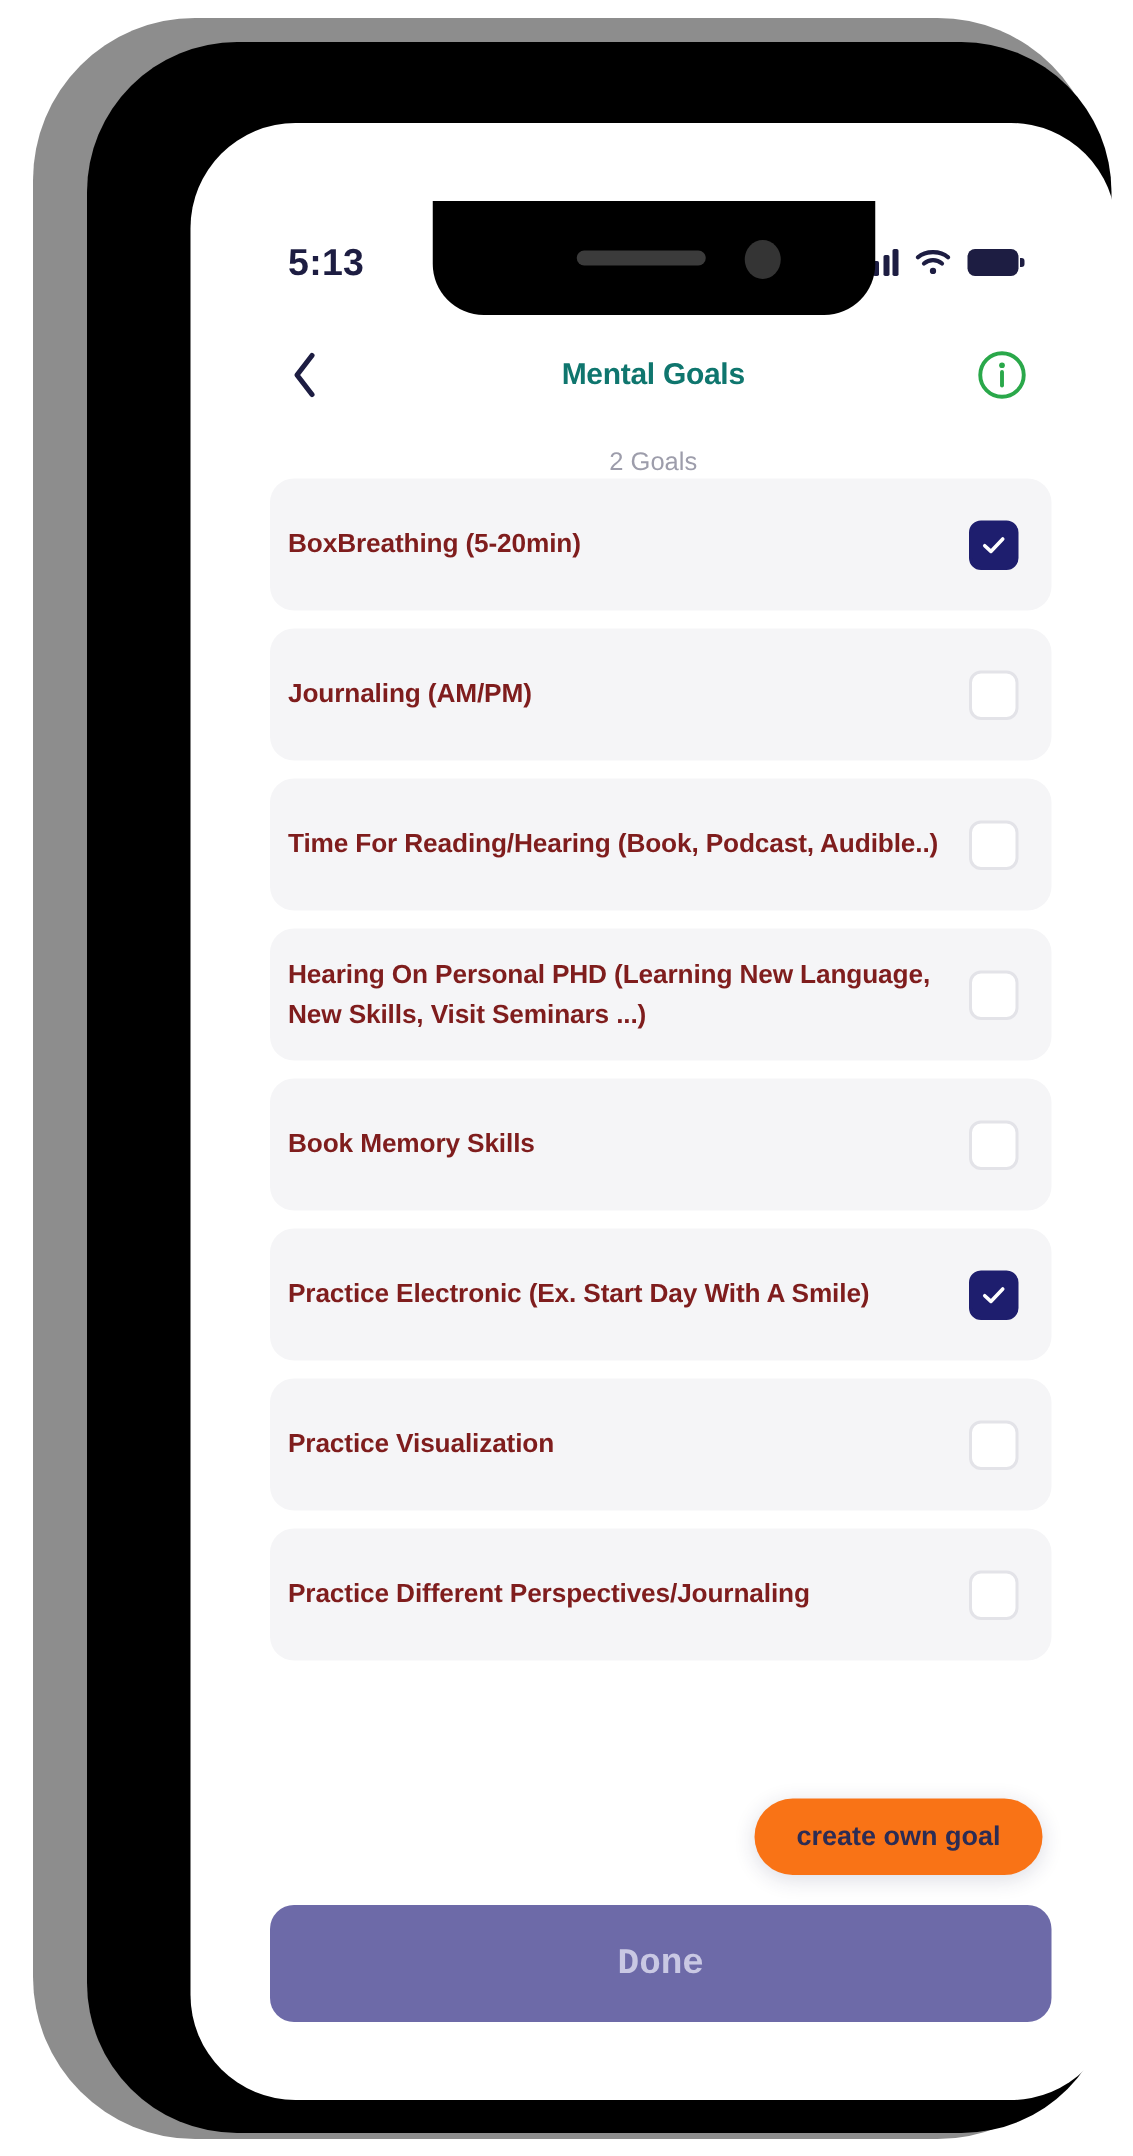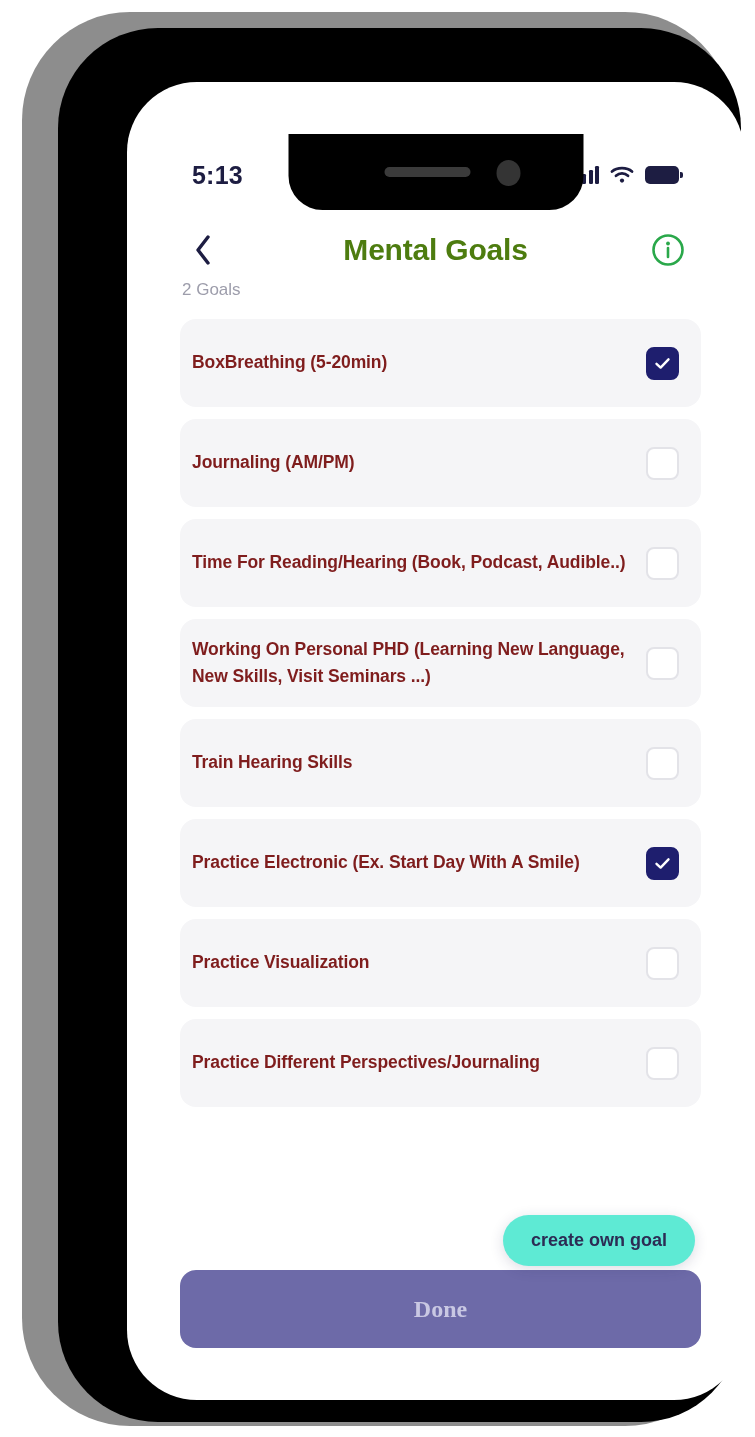--- a/index.html
+++ b/index.html
@@ -85,24 +85,24 @@
   
   .header {
     position:absolute; left:0; top:140px; width:100%;
     padding:0 55px;
   }
   .header-row { display:flex; align-items:center; justify-content:space-between; height:56px; }
   .back-btn {
     width:42px; height:42px; display:flex; align-items:center; justify-content:center;
     cursor:pointer;
   }
-  .title { font-size:30px; font-weight:700; color:#4d7c0f; letter-spacing:-.2px; }
+  .title { font-size:20px; font-weight:700; color:#0f766e; letter-spacing:-.2px; }
   .info-btn { width:42px; height:42px; display:flex; align-items:center; justify-content:center; cursor:pointer; }
   .subtitle {
-    font-size:17px; color:#9d9dab; margin-top:2px;
+    text-align:center; font-size:17px; color:#9d9dab; margin-top:20px;
   }
 
   
   .list {
     position:absolute; left:53px; top:237px;
     width:521px;
     display:flex; flex-direction:column; gap:12px;
   }
   .goal-card {
     background:#f5f5f7;
@@ -127,40 +127,39 @@
     display:flex; align-items:center; justify-content:center;
     cursor:pointer;
   }
   .cb.off { background:#ffffff; border:2px solid #e3e3e8; }
   .cb.on  { background:#1e1e6e; border:2px solid #1e1e6e; }
   .cb.on svg { display:block; }
 
   
   .create-pill {
     position:absolute; right:49px; top:1117px;
-    background:#5eead4;
+    background:#f97316;
     border-radius:30px;
     padding:15px 28px;
     font-size:18px; font-weight:700; color:#2c2c54;
     box-shadow:0 3px 14px rgba(40,40,80,.16);
     cursor:pointer; z-index:20;
     white-space:nowrap;
-    margin-top:16px;
   }
 
   
   .done-btn {
     position:absolute; left:53px; top:1188px;
     width:521px; height:78px;
     background:#6d6aa8;
     border-radius:16px;
     display:flex; align-items:center; justify-content:center;
     font-size:24px; font-weight:700; color:#c9c8e3;
     cursor:pointer; border:none;
-    font-family:Liberation Serif, serif;
+    font-family:Liberation Mono, monospace;
   }
 </style>
 </head>
 <body>
 
 <div class="stage">
   <div class="phone-outer">
     <div class="phone-body">
 
       <div class="btn-mute"></div>
@@ -223,25 +222,25 @@
             </div>
             <div class="goal-card">
               <div class="goal-label">Journaling (AM/PM)</div>
               <div class="cb off"></div>
             </div>
             <div class="goal-card">
               <div class="goal-label">Time For Reading/Hearing (Book, Podcast, Audible..)</div>
               <div class="cb off"></div>
             </div>
             <div class="goal-card">
-              <div class="goal-label">Working On Personal PHD (Learning New Language, New Skills, Visit Seminars ...)</div>
-              <div class="cb off"></div>
-            </div>
-            <div class="goal-card">
-              <div class="goal-label">Train Hearing Skills</div>
+              <div class="goal-label">Hearing On Personal PHD (Learning New Language, New Skills, Visit Seminars ...)</div>
+              <div class="cb off"></div>
+            </div>
+            <div class="goal-card">
+              <div class="goal-label">Book Memory Skills</div>
               <div class="cb off"></div>
             </div>
             <div class="goal-card">
               <div class="goal-label">Practice Electronic (Ex. Start Day With A Smile)</div>
               <div class="cb on">
                 <svg width="19" height="19" viewBox="0 0 19 19">
                   <path d="M3.5 9.8 L7.6 13.6 L15.5 5.3" stroke="#ffffff" stroke-width="2.4" fill="none" stroke-linecap="round" stroke-linejoin="round"></path>
                 </svg>
               </div>
             </div>

